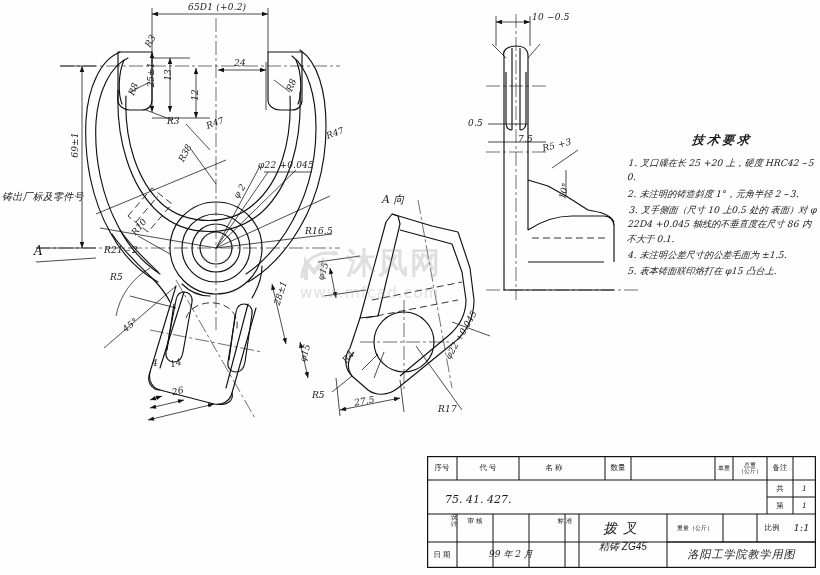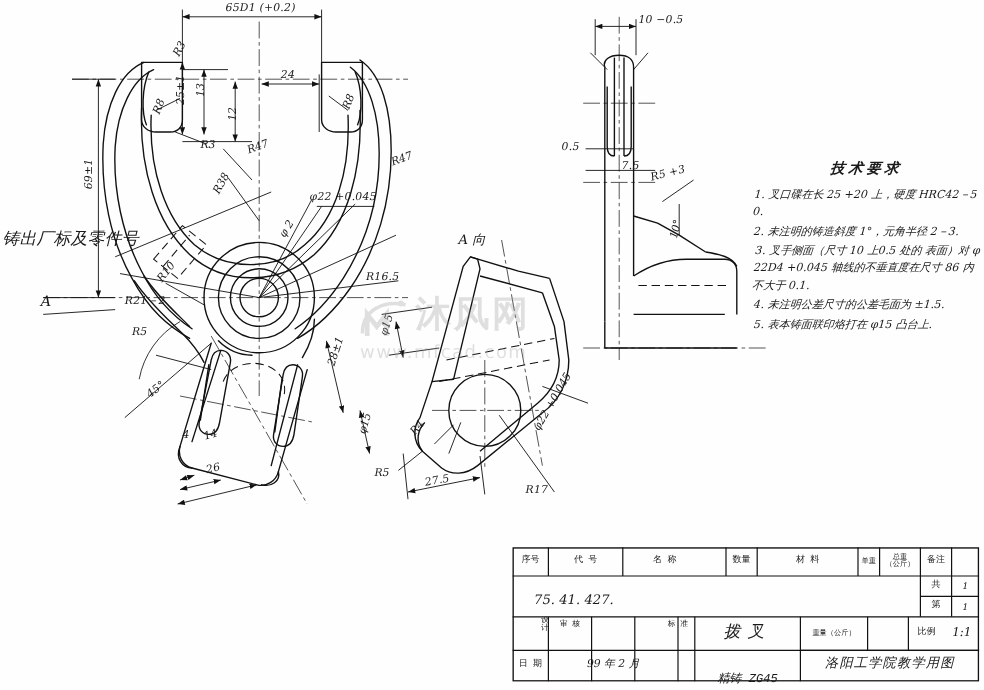--- a/index.html
+++ b/index.html
@@ -4,21 +4,21 @@
 <style>
   html,body{margin:0;padding:0;background:#ffffff;}
   body{width:820px;height:575px;overflow:hidden;
        font-family:"DejaVu Sans","Liberation Sans",sans-serif;color:#1a1a1a;}
   #sheet{position:relative;width:820px;height:575px;background:#fefefe;}
   .abs{position:absolute;}
   svg{display:block;}
   .hand{font-family:"DejaVu Serif","Liberation Serif",serif;font-style:italic;}
   .dimtxt{font-size:8.5px;letter-spacing:.2px;white-space:nowrap;}
   .dimtxt-sm{font-size:7px;white-space:nowrap;}
-  .cn{font-family:Liberation Mono, monospace;}
+  .cn{font-family:Liberation Sans, sans-serif;}
   
   #techreq{left:628px;top:132px;width:188px;}
   #techreq .tr-title{font-size:12px;font-weight:bold;text-align:center;
       letter-spacing:3px;margin-bottom:7px;transform:skewX(-6deg);}
   #techreq .tr-item{font-size:9.2px;line-height:1.55;margin-bottom:2px;
       transform:skewX(-5deg);word-break:break-all;}
   
   #titleblock{left:427px;top:456px;width:389px;height:112px;}
   .tb-cell{position:absolute;box-sizing:border-box;
       border-right:1px solid #111;border-bottom:1px solid #111;
@@ -271,21 +271,21 @@
     <span class="label hand dimtxt" style="left:305px;top:226px;">R16.5</span>
     <span class="label hand dimtxt" style="left:110px;top:272px;">R5</span>
     <span class="label hand dimtxt" style="left:122px;top:320px;transform:rotate(-38deg);">45°</span>
     <span class="label hand dimtxt-sm" style="left:152px;top:358px;">4</span>
     <span class="label hand dimtxt-sm" style="left:170px;top:358px;transform:rotate(-16deg);">14</span>
     <span class="label hand dimtxt" style="left:172px;top:386px;transform:rotate(-13deg);">26</span>
     <span class="label hand dimtxt-sm" style="left:268px;top:288px;transform:rotate(-72deg);">28±1</span>
     <span class="label hand dimtxt-sm" style="left:296px;top:348px;transform:rotate(-74deg);">φ15</span>
     <span class="label hand dimtxt-sm" style="left:130px;top:222px;transform:rotate(-52deg);">R10</span>
 
-    <span class="label hand dimtxt" style="left:2px;top:190px;font-size:14px;">铸出厂标及零件号</span>
+    <span class="label hand dimtxt" style="left:2px;top:190px;font-size:10px;">铸出厂标及零件号</span>
     <span class="label hand" style="left:34px;top:244px;font-size:12px;">A</span>
 
     <span class="label hand" style="left:382px;top:192px;font-size:11px;">A 向</span>
     <span class="label hand dimtxt" style="left:438px;top:404px;">R17</span>
     <span class="label hand dimtxt" style="left:354px;top:396px;transform:rotate(-10deg);">27.5</span>
     <span class="label hand dimtxt-sm" style="left:434px;top:330px;transform:rotate(-60deg);">φ22 +0.045</span>
     <span class="label hand dimtxt-sm" style="left:342px;top:352px;transform:rotate(-48deg);">R4</span>
     <span class="label hand dimtxt-sm" style="left:312px;top:390px;">R5</span>
     <span class="label hand dimtxt-sm" style="left:314px;top:266px;transform:rotate(-72deg);">φ15</span>
 
@@ -344,41 +344,40 @@
         <line x1="296" y1="58" x2="296" y2="86"></line>
         <line x1="330" y1="58" x2="330" y2="86"></line>
         <line x1="240" y1="86" x2="389" y2="86"></line>
       </g>
     </svg>
 
     <div class="tb-cell cn" style="left:0;top:0;width:30px;height:24px;border:none;">序号</div>
     <div class="tb-cell cn" style="left:30px;top:0;width:62px;height:24px;border:none;">代            号</div>
     <div class="tb-cell cn" style="left:92px;top:0;width:70px;height:24px;border:none;">名                 称</div>
     <div class="tb-cell cn" style="left:178px;top:0;width:26px;height:24px;border:none;">数量</div>
-    <div class="tb-cell cn" style="left:204px;top:0;width:84px;height:24px;border:none;">材                 料</div>
     <div class="tb-cell cn" style="left:288px;top:0;width:18px;height:24px;border:none;font-size:6px;">单重</div>
     <div class="tb-cell cn" style="left:306px;top:0;width:34px;height:24px;border:none;font-size:6px;white-space:pre-line;">总重
 （公斤）</div>
     <div class="tb-cell cn" style="left:340px;top:0;width:26px;height:24px;border:none;">备注</div>
 
     <div class="tb-cell tb-val" style="left:0;top:24px;width:178px;height:40px;border:none;font-size:11px;justify-content:flex-start;padding-left:18px;">75. 41. 427.</div>
     <div class="tb-cell cn" style="left:340px;top:24px;width:26px;height:17px;border:none;">共</div>
     <div class="tb-cell tb-val" style="left:366px;top:24px;width:23px;height:17px;border:none;">1</div>
     <div class="tb-cell cn" style="left:340px;top:41px;width:26px;height:17px;border:none;">第</div>
     <div class="tb-cell tb-val" style="left:366px;top:41px;width:23px;height:17px;border:none;">1</div>
 
     <div class="tb-cell cn" style="left:0;top:58px;width:30px;height:14px;border:none;font-size:6.5px;padding-left:24px;">设计</div>
     <div class="tb-cell cn" style="left:30px;top:58px;width:36px;height:14px;border:none;font-size:6.5px;">审  核</div>
     <div class="tb-cell cn" style="left:102px;top:58px;width:72px;height:14px;border:none;font-size:6.5px;">标  准</div>
 
     <div class="tb-cell cn" style="left:0;top:86px;width:30px;height:26px;border:none;">日   期</div>
     <div class="tb-cell tb-val" style="left:30px;top:86px;width:108px;height:26px;border:none;font-size:9px;">99 年 2 月</div>
 
     <div class="tb-cell cn big hand" style="left:152px;top:58px;width:88px;height:28px;border:none;">拨叉</div>
-    <div class="tb-cell cn med hand" style="left:152px;top:104px;width:88px;height:14px;border:none;">精铸  ZG45</div>
+    <div class="tb-cell cn med hand" style="left:152px;top:84px;width:88px;height:14px;border:none;">精铸  ZG45</div>
 
     <div class="tb-cell cn" style="left:240px;top:58px;width:56px;height:28px;border:none;font-size:6px;">重量（公斤）</div>
     <div class="tb-cell cn" style="left:330px;top:58px;width:30px;height:28px;border:none;">比例</div>
     <div class="tb-cell tb-val" style="left:360px;top:58px;width:29px;height:28px;border:none;font-size:10px;">1:1</div>
     <div class="tb-cell cn med hand" style="left:240px;top:86px;width:149px;height:26px;border:none;font-size:11px;letter-spacing:1px;">洛阳工学院教学用图</div>
   </div>
 
 </div>
 
 </body></html>

